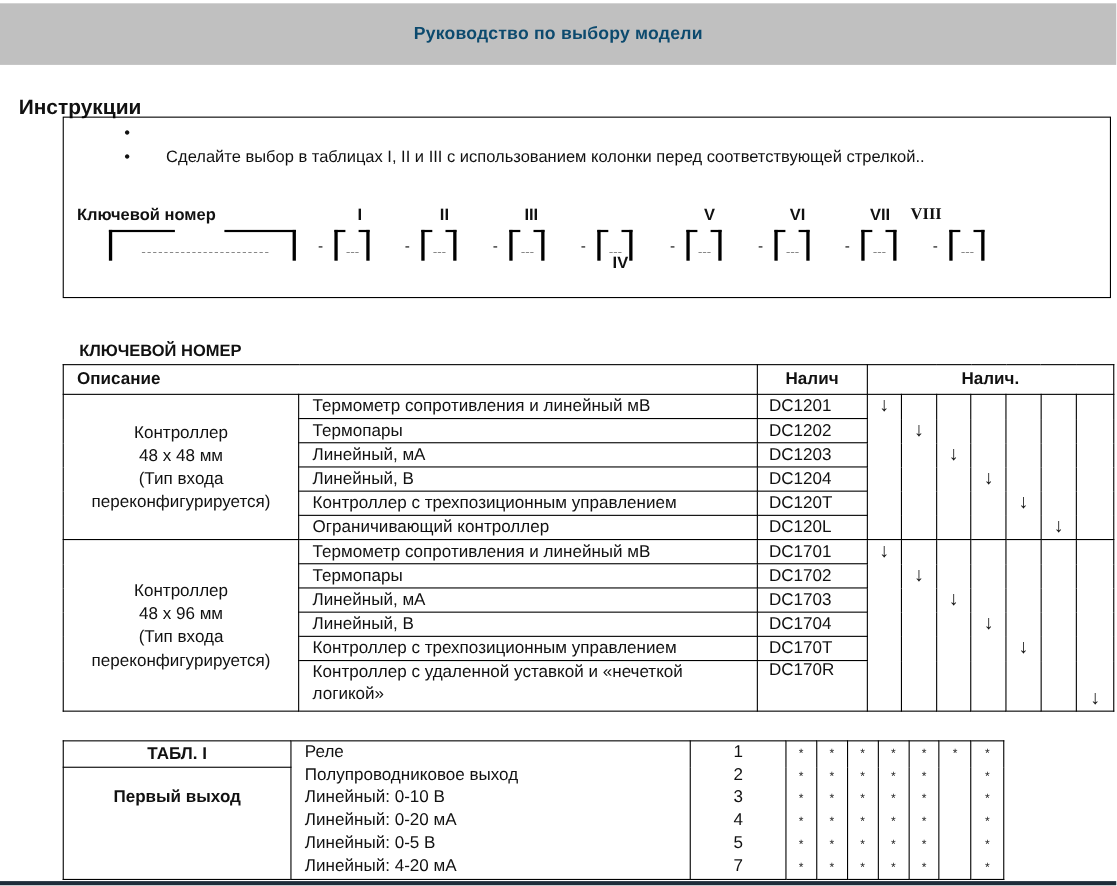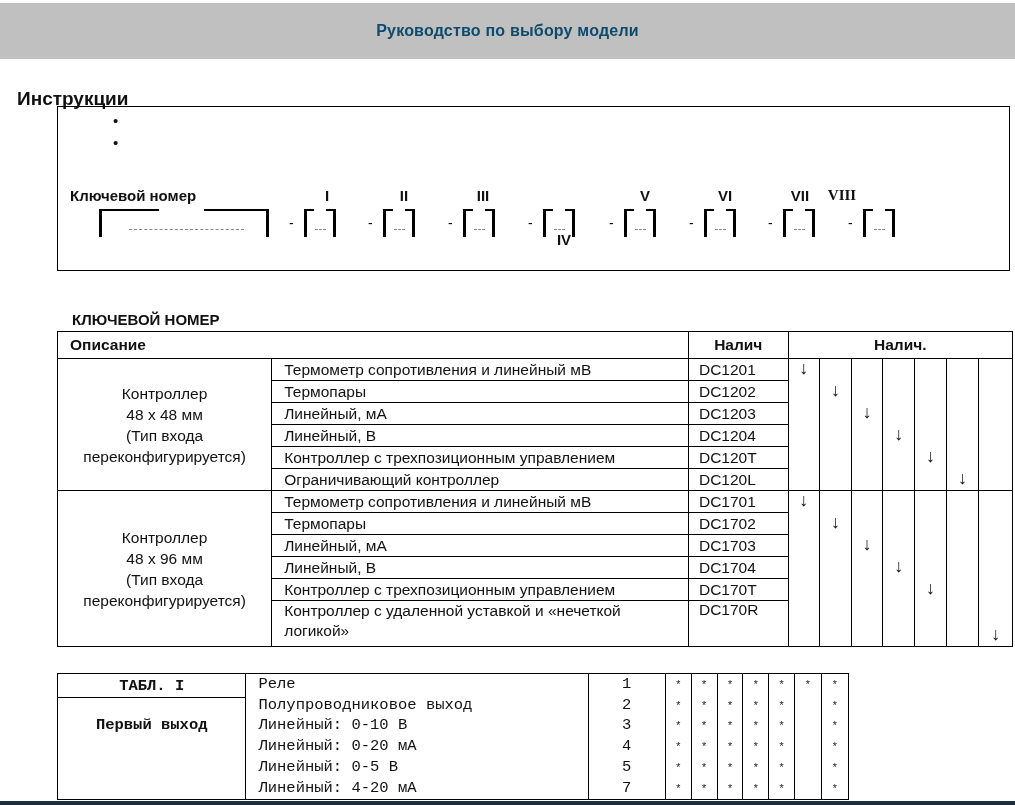--- a/index.html
+++ b/index.html
@@ -43,21 +43,21 @@
   .key-table td.group { text-align: center; line-height: 21px; vertical-align: middle; }
   .key-table td.item { padding-left: 12px; height: 22px; white-space: nowrap; }
   .key-table td.item.tall { height: 46px; line-height: 20px; vertical-align: top; white-space: normal; }
   .key-table td.code { padding-left: 10px; }
   .key-table td.code.tall { vertical-align: top; }
   .key-table td.avail { width: 32px; vertical-align: top; text-align: center; position: relative; border-top: none; border-bottom: none; }
   .key-table tr.first-row td.avail { border-top: 1px solid #000; }
   .key-table tr.last-row td.avail { border-bottom: 1px solid #000; }
   .arrow { font-size: 18px; line-height: 18px; }
 
-  .tab1 { left: 57px; top: 673px; width: 792px; font-family: Liberation Mono, monospace; }
+  .tab1 { left: 57px; top: 673px; width: 856px; }
   .tab1 td { font-size: 15.5px; }
   .tab1 .tabname { font-weight: bold; text-align: center; height: 24px; }
   .tab1 .tabdesc { font-weight: bold; text-align: center; vertical-align: top; padding-top: 18px; }
   .tab1 .opts { padding-left: 12px; line-height: 20.7px; vertical-align: top; }
   .tab1 .nums { text-align: center; line-height: 20.7px; vertical-align: top; }
   .tab1 .stars { width: 32px; text-align: center; vertical-align: top; font-size: 11px; line-height: 20.7px; padding-top: 1px; color: #222; }
 
   .bottom-rule { position: absolute; left: 0; top: 801px; width: 1015px; height: 4px; background: #1e2d3a; }
 </style>
 </head>
@@ -65,20 +65,21 @@
 
 <div class="title-bar">
   <h1>Руководство по выбору модели</h1>
 </div>
 
 <div class="instr-label">Инструкции</div>
 
 <div class="instr-box">
   <span class="bullet" style="top:5px">•</span>
   <span class="bullet" style="top:27px">•</span>
+  <span class="bullet-text" style="top:25px">Сделайте выбор в таблицах I, II и III с использованием колонки перед соответствующей стрелкой..</span>
 
   <div class="key-label">Ключевой номер</div>
 
   <div class="bracket" style="left:41px;width:170px;">
     <div class="l"></div>
       <div class="r"></div>
     <div class="tl" style="left:0;width:60px;"></div>
     <div class="tr" style="right:0;width:65px;"></div>
     <div class="mid" style="left:30px;width:115px;"></div>
   </div>

